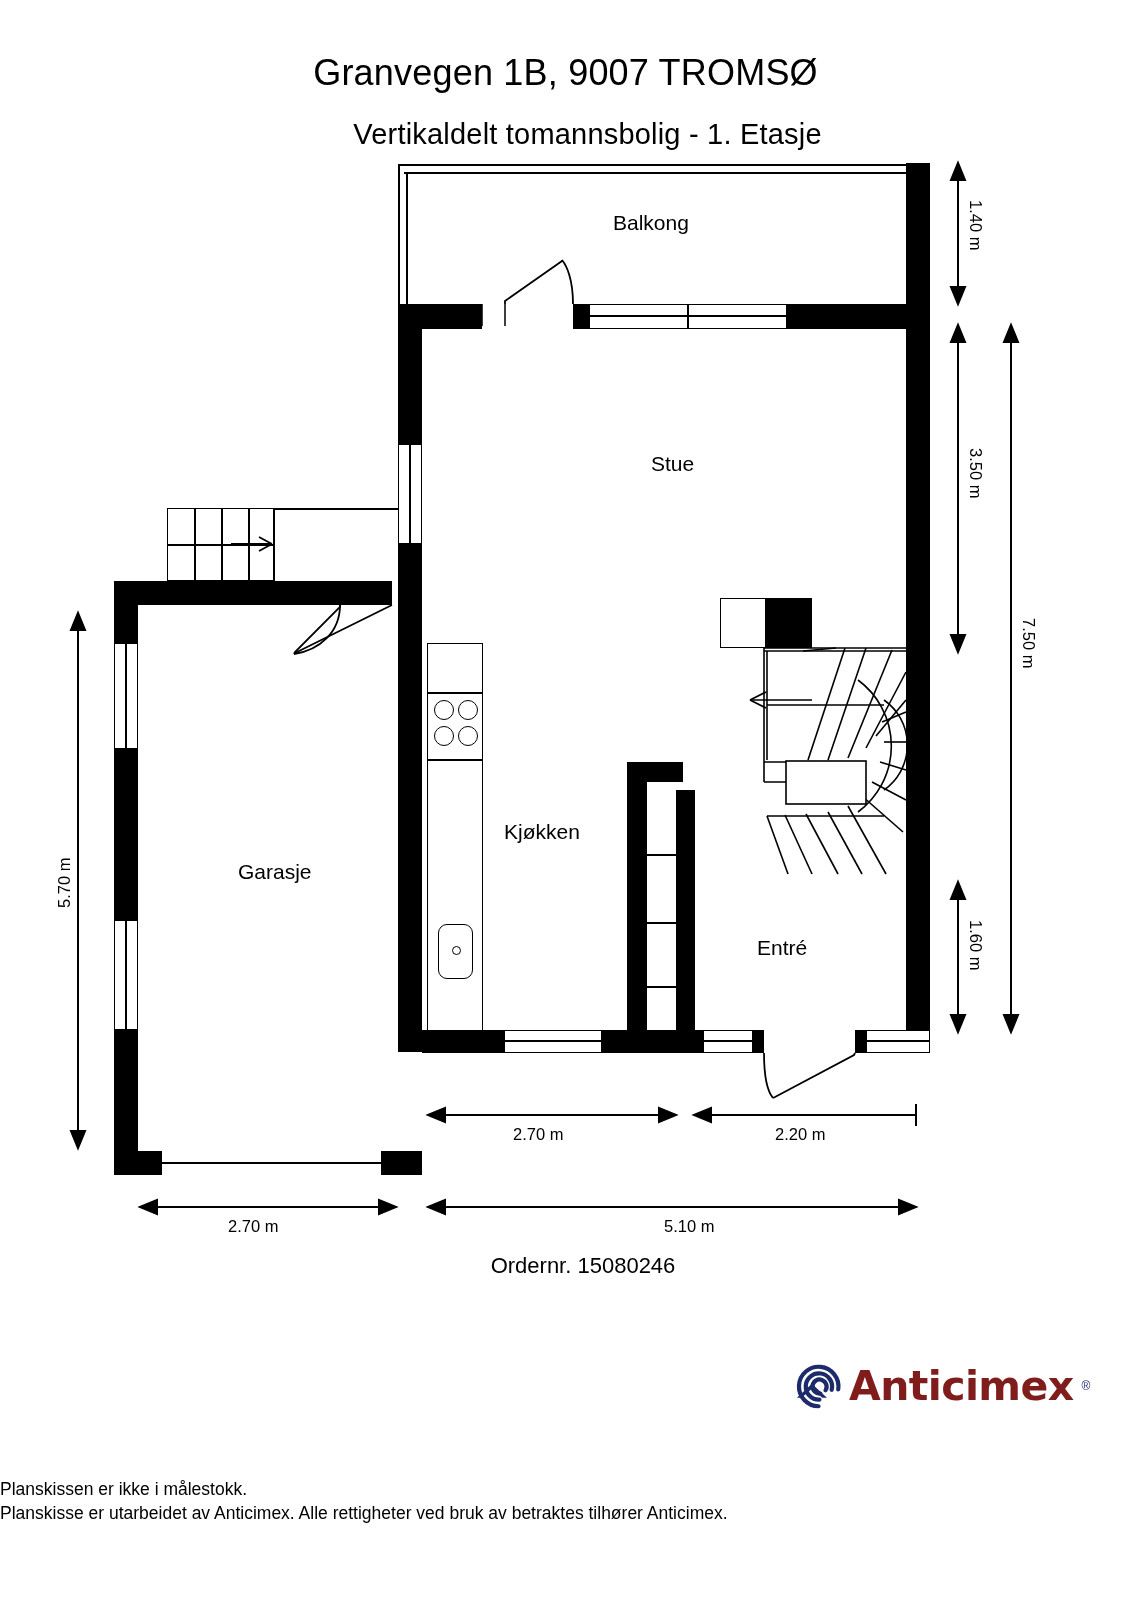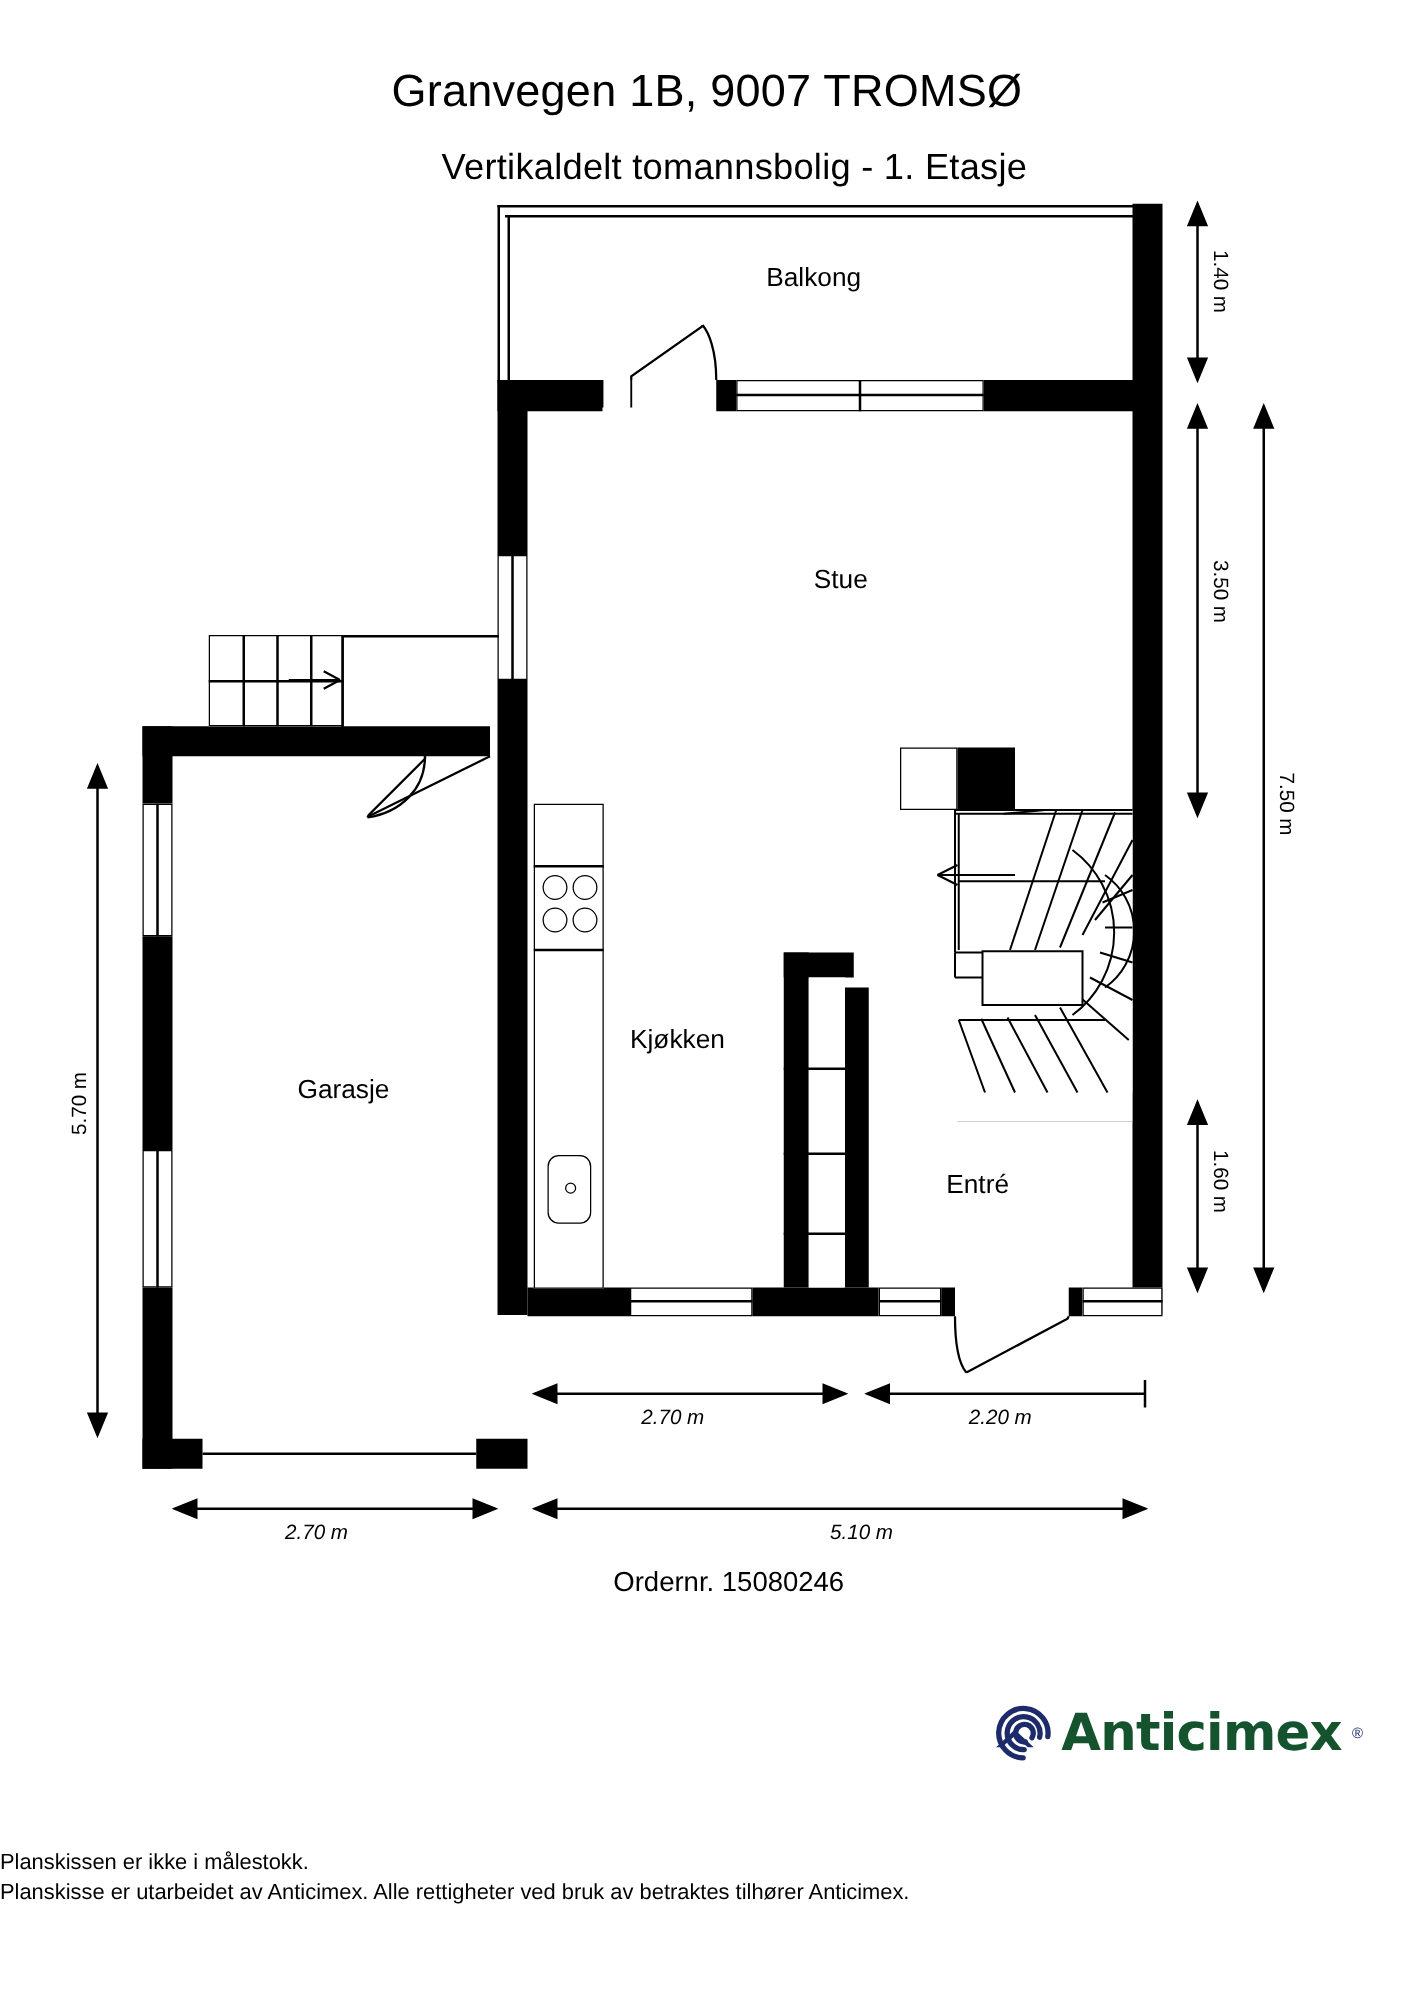--- a/index.html
+++ b/index.html
@@ -30,31 +30,31 @@
     position:absolute;left:0;right:0;top:1478px;
     font-size:17.5px;line-height:23.5px;
   }
 
   
   #logo{
     position:absolute;left:795px;top:1362px;
     display:flex;align-items:center;gap:7px;
   }
   #logo .wordmark{
-    font-size:41px;font-weight:bold;color:#14532d;letter-spacing:-.6px;
+    font-size:41px;font-weight:bold;color:#7f1d1d;letter-spacing:-.6px;
     font-family:"DejaVu Sans","Liberation Sans",sans-serif;
   }
   #logo .reg{font-size:12px;color:#1d2b6b;vertical-align:super;margin-left:1px;}
 
   
   .wall{position:absolute;background:#000;}
   .thin{position:absolute;border:1.6px solid #000;box-sizing:border-box;background:transparent;}
   .line{position:absolute;background:#000;}
   .lbl{position:absolute;font-size:21px;white-space:nowrap;}
-  .dim{position:absolute;font-size:16.5px;white-space:nowrap;font-style:italic;}
+  .dim{position:absolute;font-size:16.5px;white-space:nowrap;}
   .dimv{position:absolute;font-size:16.5px;white-space:nowrap;
         transform-origin:left top;}
   svg.overlay{position:absolute;left:0;top:0;width:1131px;height:1600px;
               pointer-events:none;overflow:visible;}
 </style>
 </head>
 <body>
 
 <div id="root">
 

